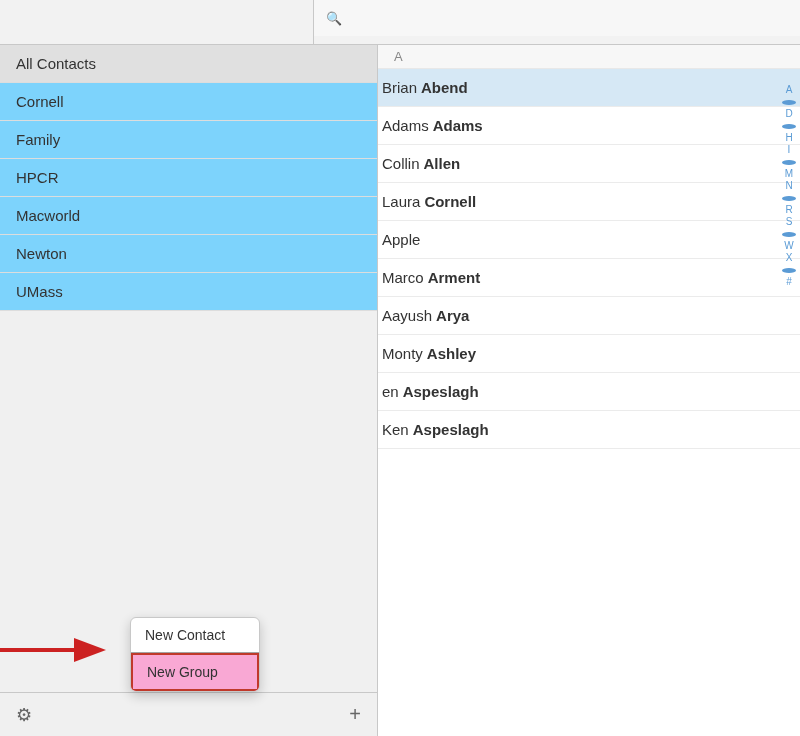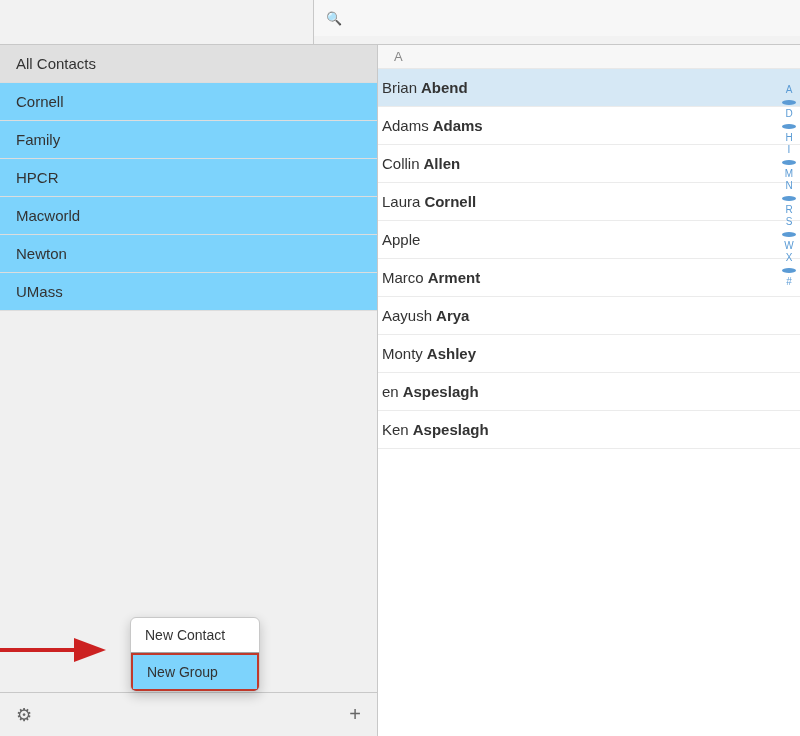--- a/index.html
+++ b/index.html
@@ -151,21 +151,21 @@
     }
     .context-menu-item {
       padding: 9px 14px;
       font-size: 14px;
       color: #333;
       cursor: pointer;
       border-bottom: 1px solid #e8e8e8;
     }
     .context-menu-item:last-child {
       border-bottom: none;
-      background: #7dd3fc;
+      background: #f9a8d4;
       font-weight: 500;
       border: 2px solid #c0392b;
     }
     .context-menu-item:first-child {
       border-bottom: 1px solid #a3a3a3;
     }
 
     
     .right-panel {
       flex: 1;

